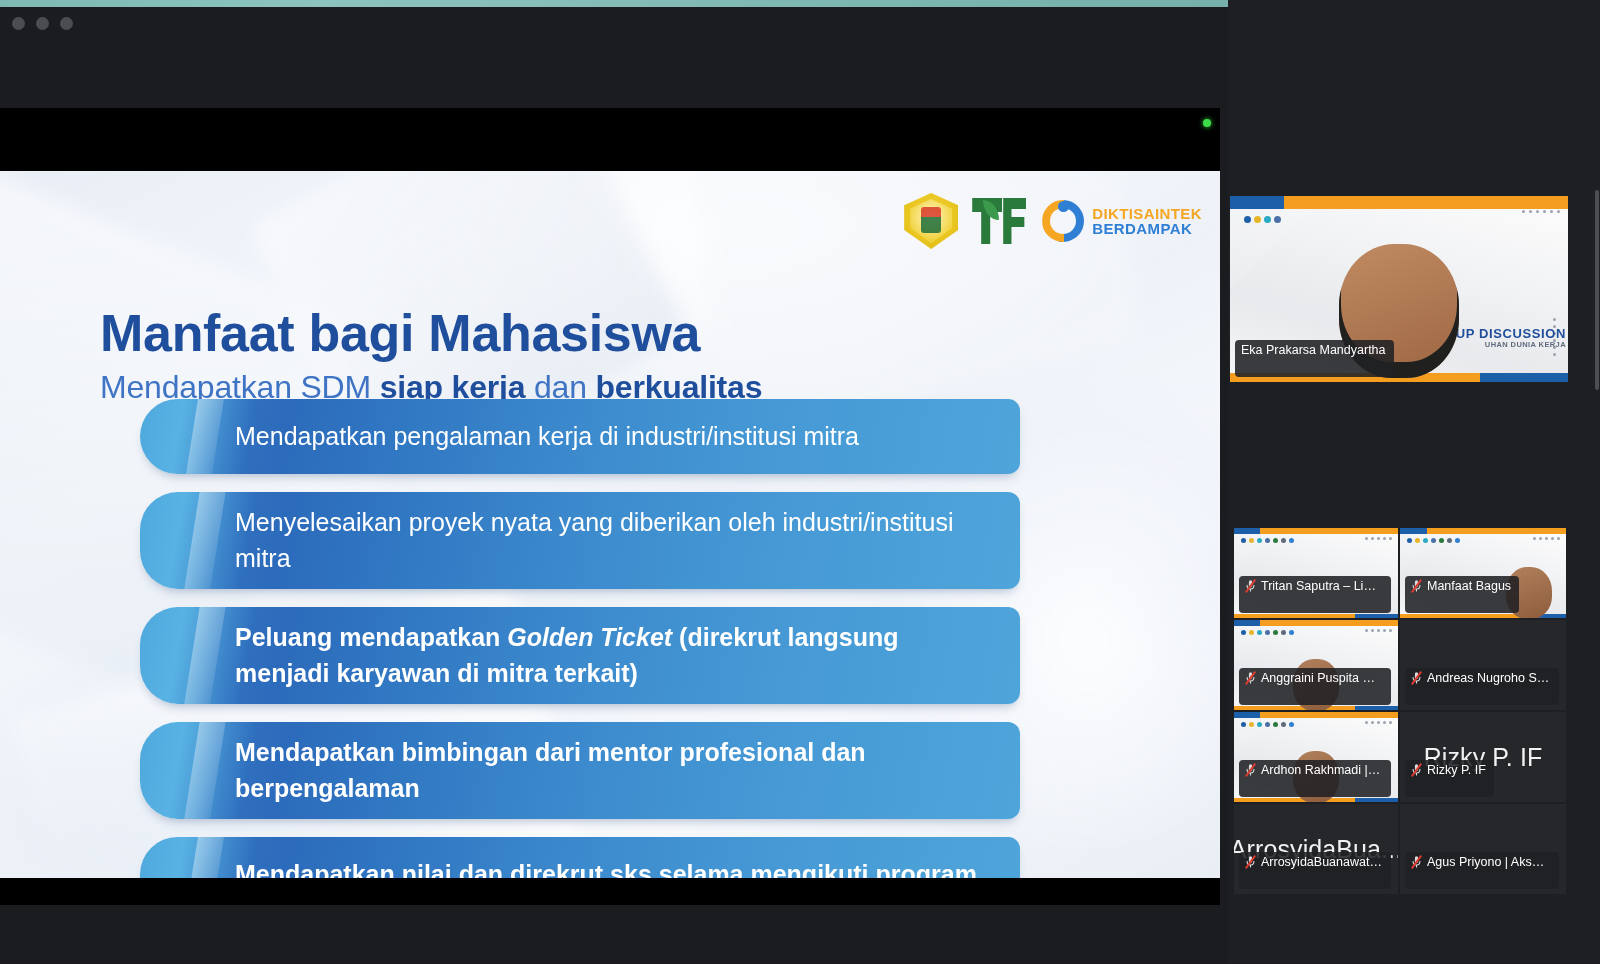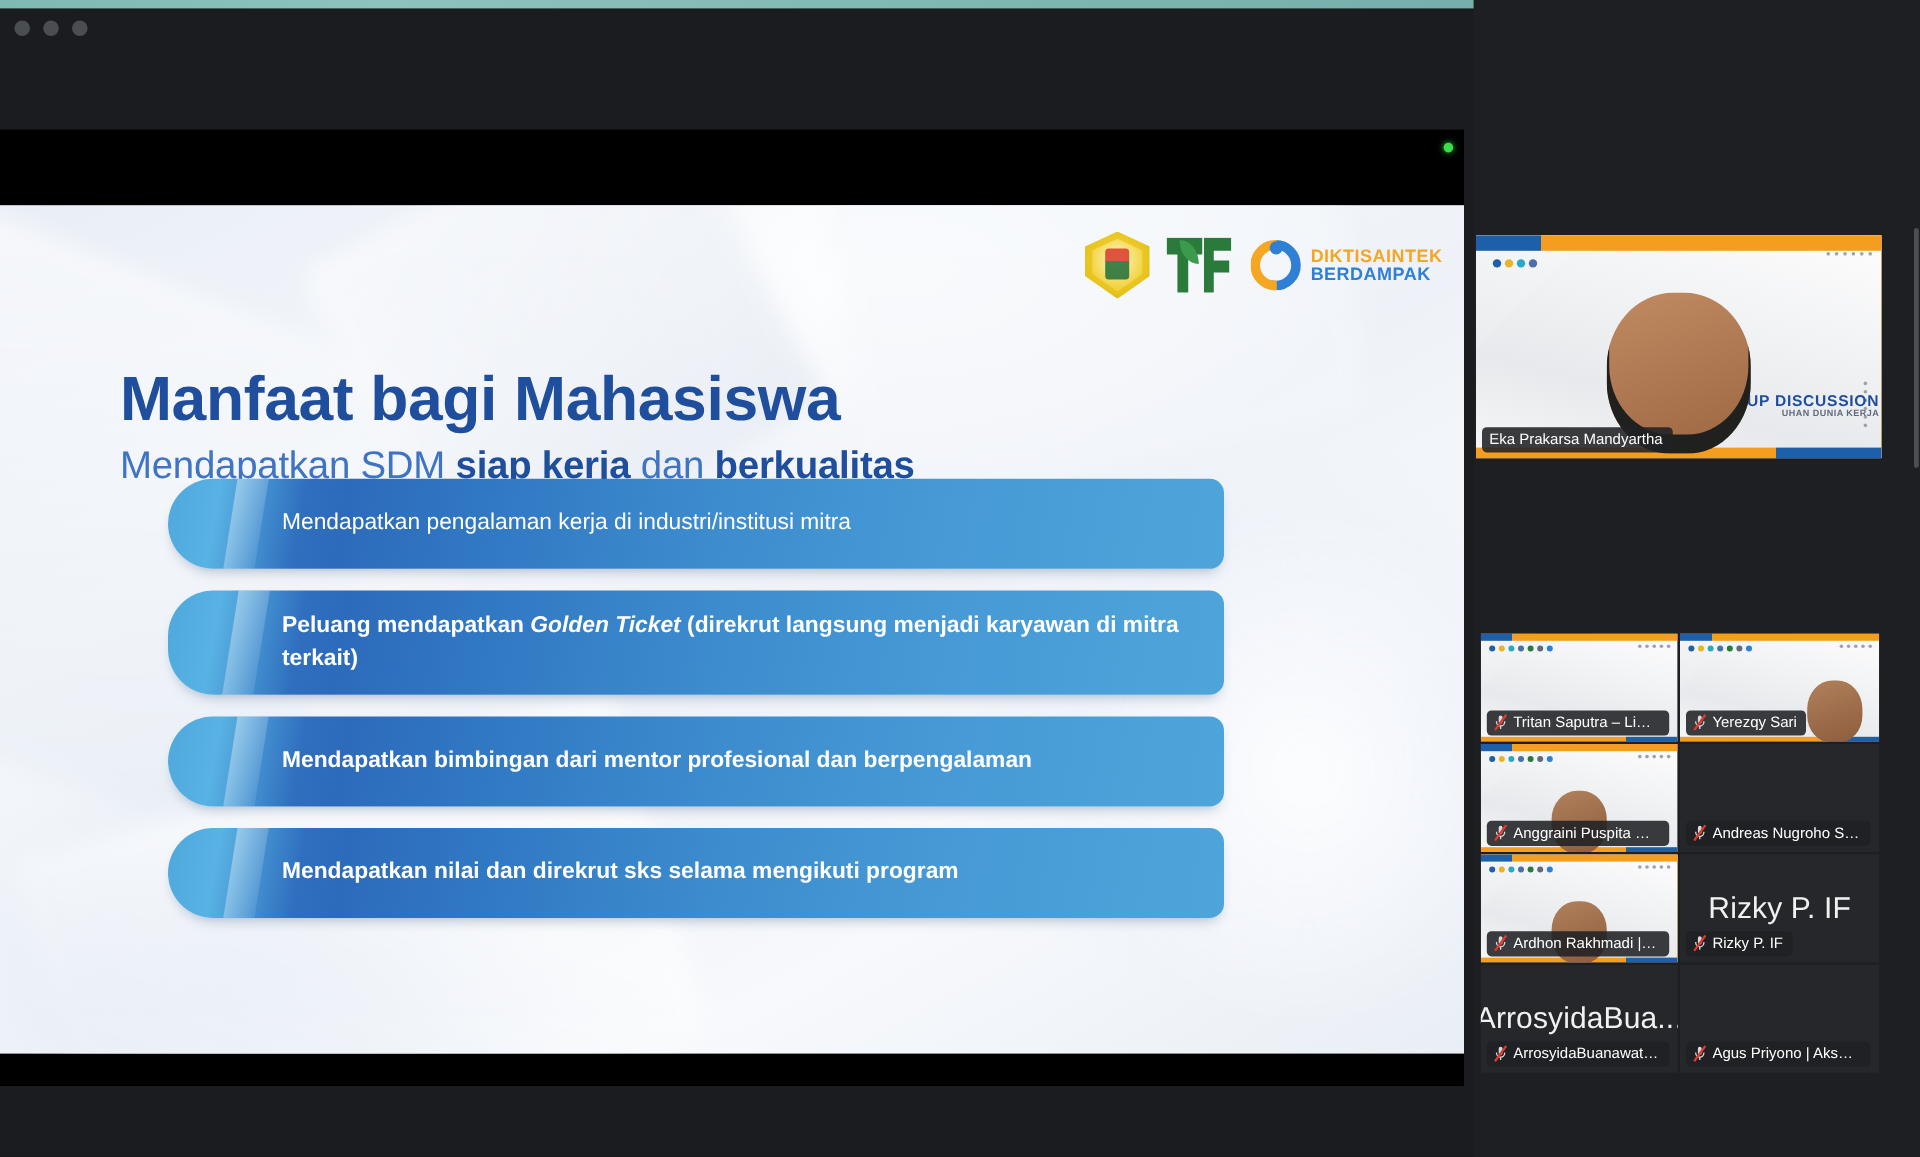--- a/index.html
+++ b/index.html
@@ -156,21 +156,21 @@
     overflow: hidden;
   }
   .benefit-bar::after {
     
     content: ""; position: absolute; left: 52px; top: -12%; width: 26px; height: 124%;
     background: linear-gradient(100deg, rgba(255,255,255,.42), rgba(255,255,255,.07));
     transform: skewX(-9deg);
   }
   .benefit-text {
     position: relative; z-index: 2;
-    color: #ffffff; font-size: 19px; line-height: 1.42;
+    color: #ffffff; font-size: 25px; line-height: 1.42;
     padding: 13px 30px 13px 95px; font-weight: 500;
   }
   .benefit-bar.tall { min-height: 87px; }
   .benefit-bar.bold-text .benefit-text { font-weight: bold; }
   .benefit-text i { font-style: italic; font-weight: bold; }
 
   
   #participant-rail {
     position: absolute; left: 1228px; top: 0px; width: 372px; height: 964px;
     background: #1d1f22;
@@ -208,21 +208,21 @@
   .person .body {
     margin-top: -6%; width: 150%; margin-left: -25%; height: 60%;
     border-radius: 40% 40% 0 0;
   }
 
   .nameplate {
     position: absolute; left: 5px; bottom: 5px; z-index: 6;
     display: flex; align-items: center; gap: 5px;
     max-width: calc(100% - 12px);
     background: rgba(32,33,36,.88); color: #fff;
-    font-size: 12.5px; padding: 3px 8px 4px 6px; border-radius: 4px;
+    font-size: 12.5px; padding: 3px 8px 20px 6px; border-radius: 4px;
     white-space: nowrap; overflow: hidden;
   }
   .nameplate .label { overflow: hidden; text-overflow: ellipsis; }
   .mic-muted {
     position: relative; width: 11px; height: 14px; flex: 0 0 11px;
   }
   .mic-muted svg { display: block; }
 
   .active-speaker { box-shadow: inset 0 0 0 3px #f59d1f; }
 
@@ -300,20 +300,23 @@
       <div id="slide-heading-block">
         <div id="slide-title">Manfaat bagi Mahasiswa</div>
         <div id="slide-subtitle">
           <span>Mendapatkan SDM </span><b>siap kerja</b><span> dan </span><b>berkualitas</b>
         </div>
       </div>
 
       <div id="benefit-list">
           <div class="benefit-bar">
             <div class="benefit-text">Mendapatkan pengalaman kerja di industri/institusi mitra</div>
+          </div>
+          <div class="benefit-bar">
+            <div class="benefit-text">Menyelesaikan proyek nyata yang diberikan oleh industri/institusi mitra</div>
           </div>
           <div class="benefit-bar tall bold-text">
             <div class="benefit-text">Peluang mendapatkan <i>Golden Ticket</i> (direkrut langsung menjadi karyawan di mitra terkait)</div>
           </div>
           <div class="benefit-bar bold-text">
             <div class="benefit-text">Mendapatkan bimbingan dari mentor profesional dan berpengalaman</div>
           </div>
           <div class="benefit-bar bold-text">
             <div class="benefit-text">Mendapatkan nilai dan direkrut sks selama mengikuti program</div>
           </div>
@@ -418,21 +421,21 @@
           </div>
           <div class="nameplate">
             <span class="mic-muted">
               <svg width="11" height="14" viewBox="0 0 11 14">
                 <path d="M5.5 1.2a1.6 1.6 0 0 1 1.6 1.6v3.6a1.6 1.6 0 0 1-3.2 0V2.8A1.6 1.6 0 0 1 5.5 1.2z" fill="#d9d9d9"></path>
                 <path d="M2.1 6.1v.5a3.4 3.4 0 0 0 6.8 0v-.5" stroke="#d9d9d9" stroke-width="1.1" fill="none"></path>
                 <path d="M5.5 10.1v2.3" stroke="#d9d9d9" stroke-width="1.1"></path>
                 <path d="M0.8 13.4 L10.2 0.6" stroke="#e03b2f" stroke-width="1.9"></path>
               </svg>
             </span>
-            <span class="label">Yerezqy Sari</span>
+            <span class="label">Manfaat Bagus</span>
           </div>
         </div>
         <div class="tile" style="left: 6px; top: 620px; width: 164px; height: 90px;">
           <div class="cam-bg"></div>
           <div class="cam-logos">
             <span style="width: 5px; height: 5px; background: rgb(29, 95, 168);"></span>
             <span style="width: 5px; height: 5px; background: rgb(232, 181, 42);"></span>
             <span style="width: 5px; height: 5px; background: rgb(42, 169, 196);"></span>
             <span style="width: 5px; height: 5px; background: rgb(75, 111, 168);"></span>
             <span style="width: 5px; height: 5px; background: rgb(42, 122, 60);"></span>

